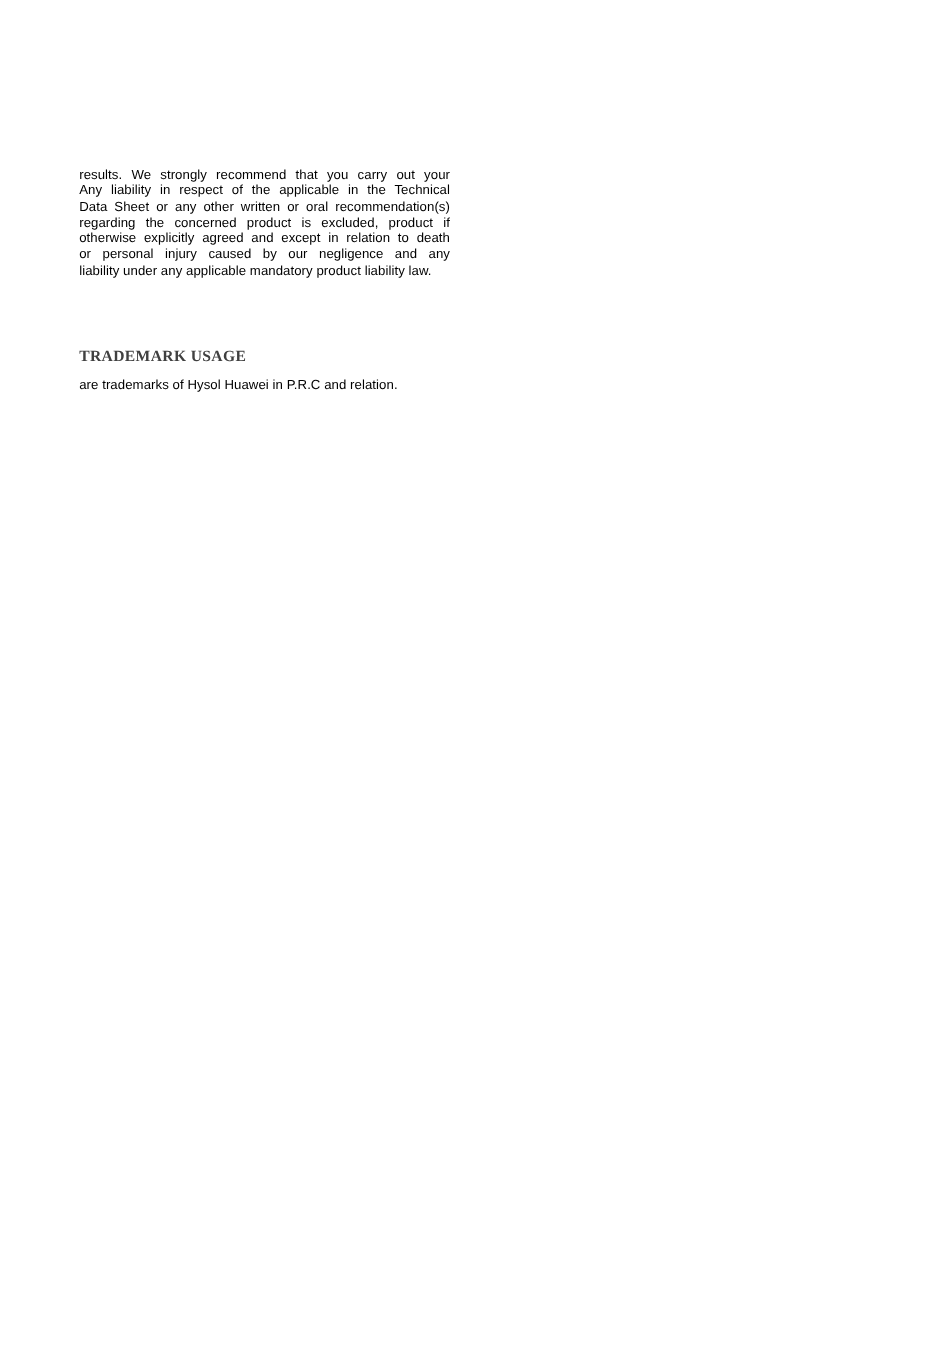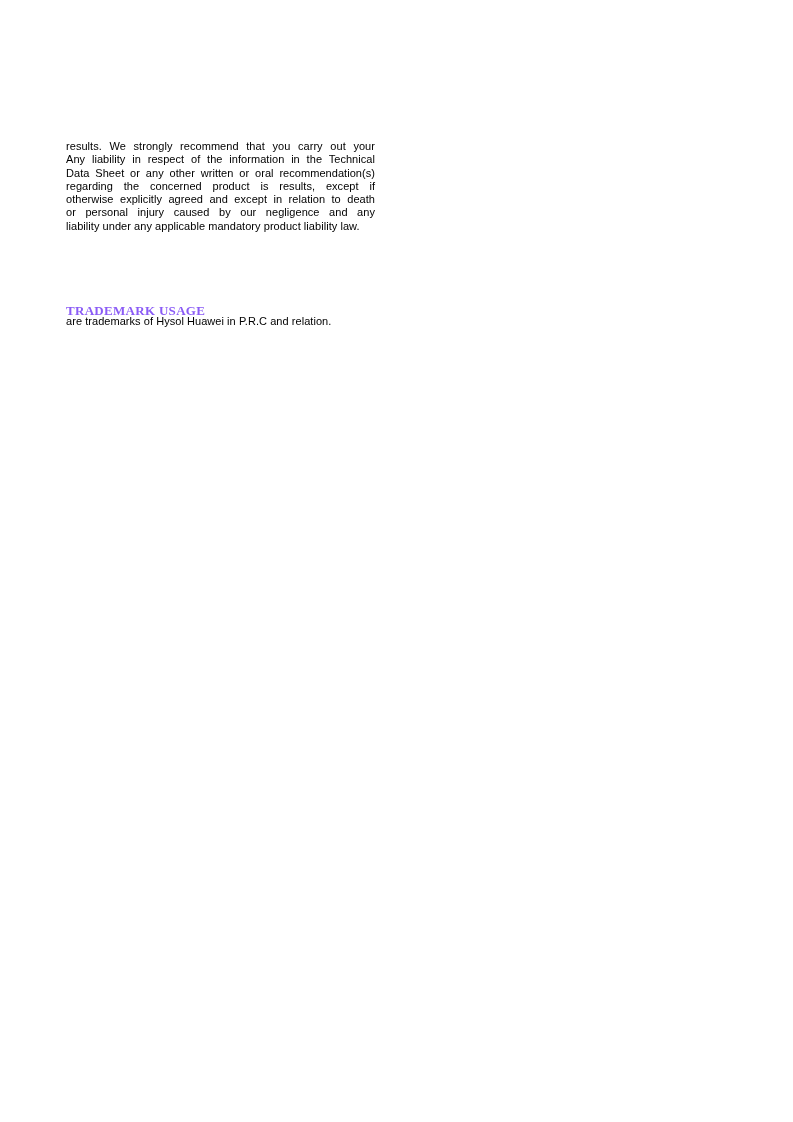--- a/index.html
+++ b/index.html
@@ -22,27 +22,27 @@
     left: 66px;
     top: 140px;
     width: 309px;
     font-size: 11px;
     line-height: 13.3px;
     letter-spacing: 0.05px;
   }
   .tm-heading {
     position: absolute;
     left: 66px;
-    top: 303px;
+    top: 289px;
     margin: 0;
     font-family: "Liberation Serif", serif;
     font-weight: bold;
     font-size: 13px;
     letter-spacing: 0.3px;
-    color: #8b5cf6;
+    color: #404040;
   }
   .tm-body {
     position: absolute;
     left: 66px;
     top: 315px;
     width: 309px;
     font-size: 11px;
     line-height: 13.3px;
     letter-spacing: 0.05px;
   }
@@ -54,23 +54,23 @@
     text-align-last: justify;
   }
 </style>
 </head>
 <body>
 
 <div class="page">
 
   <section class="disclaimer">
     <div class="line just">results. We strongly recommend that you carry out your</div>
-    <div class="line just">Any liability in respect of the information in the Technical</div>
+    <div class="line just">Any liability in respect of the applicable in the Technical</div>
     <div class="line just">Data Sheet or any other written or oral recommendation(s)</div>
-    <div class="line just">regarding the concerned product is results, except if</div>
+    <div class="line just">regarding the concerned product is excluded, product if</div>
     <div class="line just">otherwise explicitly agreed and except in relation to death</div>
     <div class="line just">or personal injury caused by our negligence and any</div>
     <div class="line">liability under any applicable mandatory product liability law.</div>
   </section>
 
   <h2 class="tm-heading">TRADEMARK USAGE</h2>
 
   <section class="tm-body">
     <div class="line">are trademarks of Hysol Huawei in P.R.C and relation.</div>
   </section>

